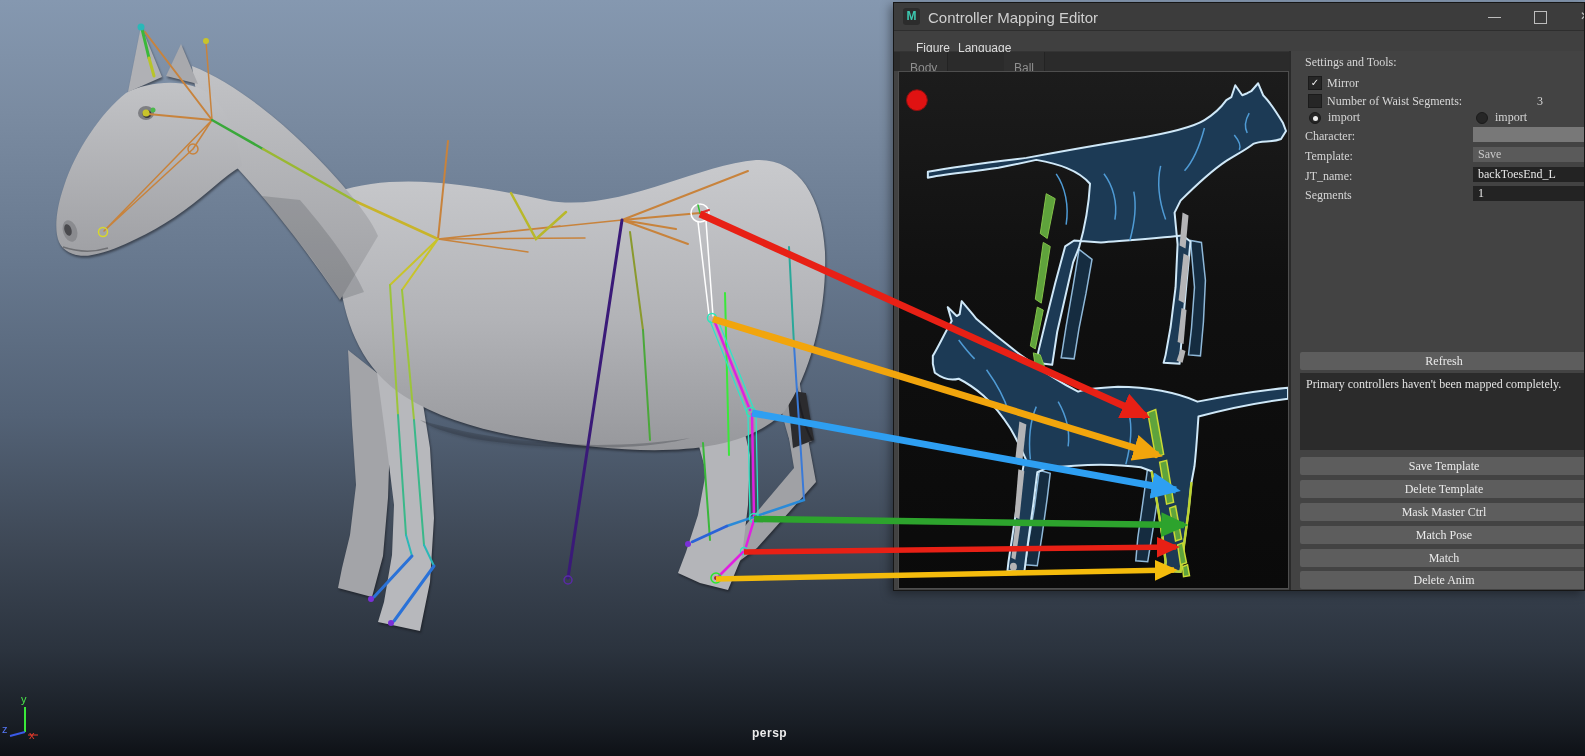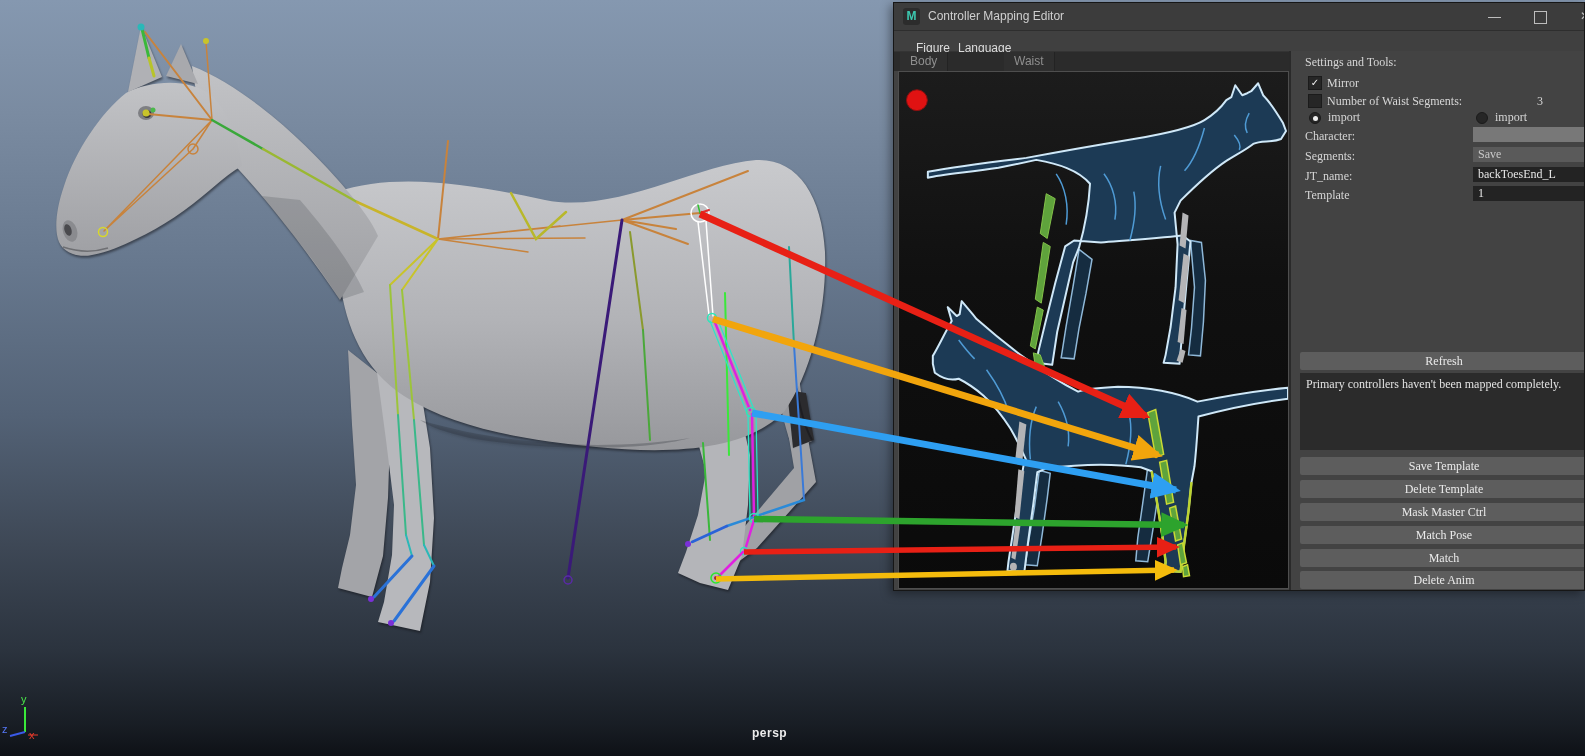--- a/index.html
+++ b/index.html
@@ -9,30 +9,30 @@
   svg{display:block}
   .abs{position:absolute;}
   
   #persp-label{left:752px;top:726px;width:60px;color:#ececec;font-size:12px;font-weight:600;letter-spacing:.5px;}
   
   #cm-window{left:893px;top:2px;width:692px;height:589px;background:#424242;
     border:1px solid #161616;box-sizing:border-box;box-shadow:-3px 3px 9px rgba(0,0,0,.38);overflow:hidden;}
   #titlebar{position:absolute;left:0;top:0;width:100%;height:27px;background:#3c3c3c;border-bottom:1px solid #2e2e2e;}
   #app-icon{position:absolute;left:9px;top:5px;width:17px;height:17px;background:#2c2c2c;border-radius:3px;
     color:#3cc8b0;font-size:12px;font-weight:bold;text-align:center;line-height:17px;}
-  #win-title{position:absolute;left:34px;top:6px;font-size:12px;color:#cfcfcf;}
+  #win-title{position:absolute;left:34px;top:6px;font-size:15px;color:#cfcfcf;}
   .win-btn{position:absolute;top:0;width:34px;height:27px;color:#c2c2c2;text-align:center;}
   #btn-min{left:584px;} #btn-min .bar{position:absolute;left:10px;top:14px;width:13px;height:1px;background:#bdbdbd;}
   #btn-max{left:629px;} #btn-max .box{position:absolute;left:11px;top:8px;width:11px;height:11px;border:1px solid #bdbdbd;}
   #btn-close{left:674px;font-size:12px;line-height:27px;}
   #menubar{position:absolute;left:0;top:28px;width:100%;height:20px;background:#404040;border-bottom:1px solid #343434;}
   .menu-item{position:absolute;top:10px;font-size:12px;color:#dcdcdc;}
   #menu-figure{left:22px;} #menu-language{left:64px;}
   #tabrow{position:absolute;left:0;top:49px;width:395px;height:19px;background:#2b2b2b;}
-  .tab{position:absolute;top:0;height:19px;padding:0 10px;font-size:12px;line-height:19px;color:#8f8f8f;background:#2f2f2f;border-right:1px solid #232323;}
+  .tab{position:absolute;top:0;height:19px;padding:7px 10px;font-size:12px;line-height:19px;color:#8f8f8f;background:#2f2f2f;border-right:1px solid #232323;}
   .tab.active{color:#ffffff;font-weight:bold;background:#3d3d3d;margin-top:36px;}
   #tab-body{left:6px;} #tab-joint{left:57px;} #tab-ball{left:110px;}
   
   #map-canvas{position:absolute;left:4px;top:68px;width:389px;height:516px;
     background:linear-gradient(180deg,#1c1c1c 0%,#101010 40%,#0a0a0a 100%);
     border:1px solid #4e4e4e;box-sizing:content-box;}
   
   #settings-panel{position:absolute;left:395px;top:48px;width:310px;height:541px;background:#434343;border-left:2px solid #2a2a2a;box-sizing:border-box;font-family:Liberation Serif, serif;}
   .p-label{position:absolute;font-size:12px;color:#d6d6d6;white-space:nowrap;}
   .checkbox{position:absolute;width:12px;height:12px;background:#262626;border:1px solid #1b1b1b;color:#f2f2f2;font-size:10px;line-height:12px;text-align:center;}
@@ -176,21 +176,21 @@
         </div>
       <div class="win-btn" id="btn-close">✕</div>
     </div>
     <div id="menubar">
       <div class="menu-item" id="menu-figure">Figure</div>
       <div class="menu-item" id="menu-language">Language</div>
     </div>
     <div id="tabrow">
       <div class="tab" id="tab-body">Body</div>
       <div class="tab active" id="tab-joint">Joint</div>
-      <div class="tab" id="tab-ball">Waist</div>
+      <div class="tab" id="tab-ball">Ball</div>
     </div>
 
     <div id="map-canvas">
       <svg width="389" height="516" viewBox="0 0 391 516">
         <circle cx="18" cy="27" r="10.5" stroke="#8a1010" stroke-width="1" fill="#e01212"></circle>
 
         <g>
           <path d="M293,168 L297,215 294,256 291,283 303,284 306,250 308,208 304,170 Z" fill="#152c40" stroke="#8fb8d8" stroke-width="1.5"></path>
           <path d="M181,177 L175,214 168,254 163,286 176,287 181,256 188,221 194,187 Z" fill="#152c40" stroke="#8fb8d8" stroke-width="1.5"></path>
           <path d="M29,99 C60,93 95,89 128,85 C160,79 200,72 236,66 C266,61 294,55 307,47 C317,41 324,34 329,27 L334,24 338,12 345,22 350,20 354,18 361,10 366,22 C372,28 380,40 386,50 L389,58 384,66 C374,70 364,67 356,71 C347,78 338,82 329,88 C311,100 295,116 283,128 L277,140 280,172 278,215 273,255 268,283 266,291 282,292 285,256 289,211 293,169 285,163 C258,166 228,168 203,170 L176,168 167,174 157,211 147,251 140,280 138,291 154,293 159,260 167,225 175,190 181,175 C187,154 191,129 192,111 C180,97 160,91 138,87 L100,95 C65,100 42,102 29,105 Z" fill="#1c3a55" stroke="#cfe8f8" stroke-width="2" stroke-linejoin="round"></path>
@@ -254,25 +254,25 @@
       <div class="p-label" style="left:36px;top:43px;">Number of Waist Segments:</div>
       <div class="p-label" style="left:246px;top:43px;">3</div>
       <div class="radio selected" style="left:18px;top:61px;">
           <div class="dot"></div>
         </div>
       <div class="p-label" style="left:37px;top:59px;">import</div>
       <div class="radio" style="left:185px;top:61px;"></div>
       <div class="p-label" style="left:204px;top:59px;">import</div>
       <div class="p-label" style="left:14px;top:78px;">Character:</div>
       <div class="field light" style="top:76px;"></div>
-      <div class="p-label" style="left:14px;top:98px;">Segments:</div>
+      <div class="p-label" style="left:14px;top:98px;">Template:</div>
       <div class="field gray" style="top:96px;">Save</div>
       <div class="p-label" style="left:14px;top:118px;">JT_name:</div>
       <div class="field dark" style="top:116px;">backToesEnd_L</div>
-      <div class="p-label" style="left:14px;top:137px;">Template</div>
+      <div class="p-label" style="left:14px;top:137px;">Segments</div>
       <div class="field dark" style="top:135px;">1</div>
       <div class="m-btn" style="top:301px;">Refresh</div>
       <div id="msg-box">Primary controllers haven't been mapped completely.</div>
       <div class="m-btn" style="top:406px;">Save Template</div>
       <div class="m-btn" style="top:429px;">Delete Template</div>
       <div class="m-btn" style="top:452px;">Mask Master Ctrl</div>
       <div class="m-btn" style="top:475px;">Match Pose</div>
       <div class="m-btn" style="top:498px;">Match</div>
       <div class="m-btn" style="top:520px;">Delete Anim</div>
     </div>

